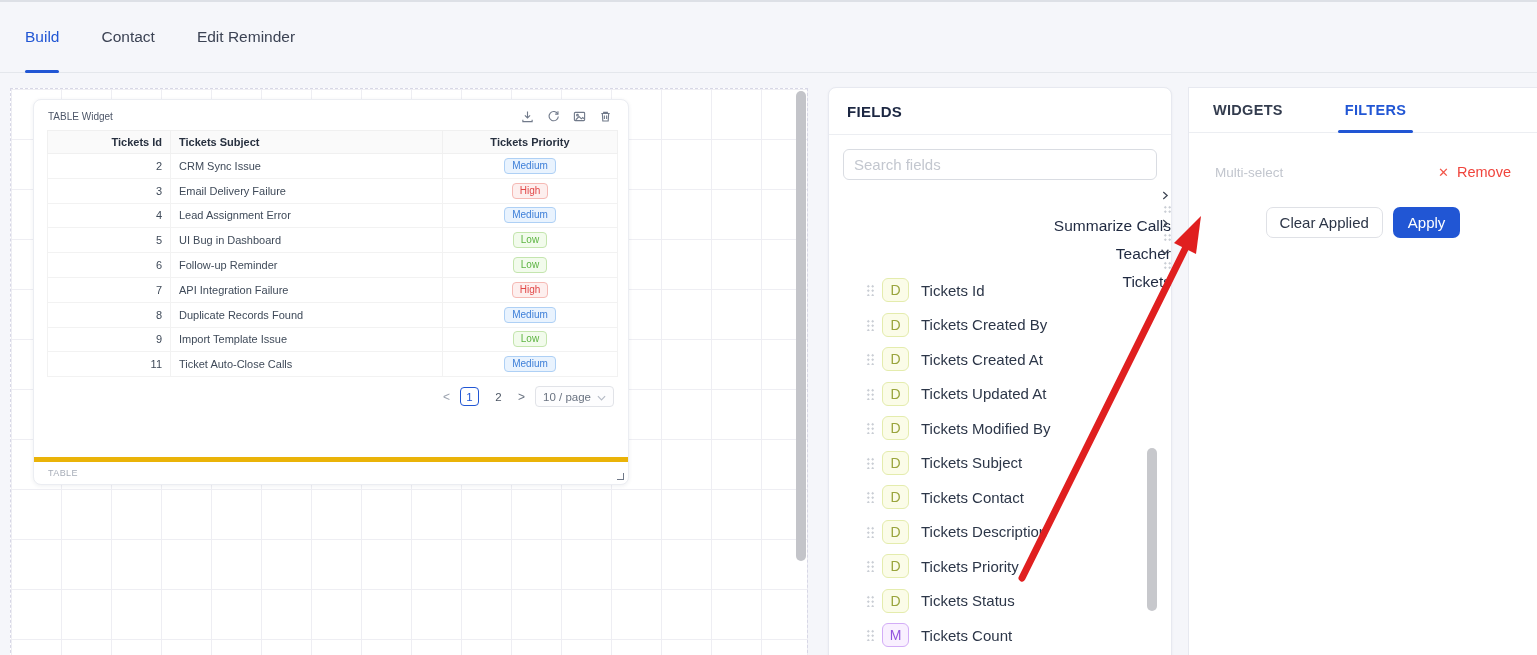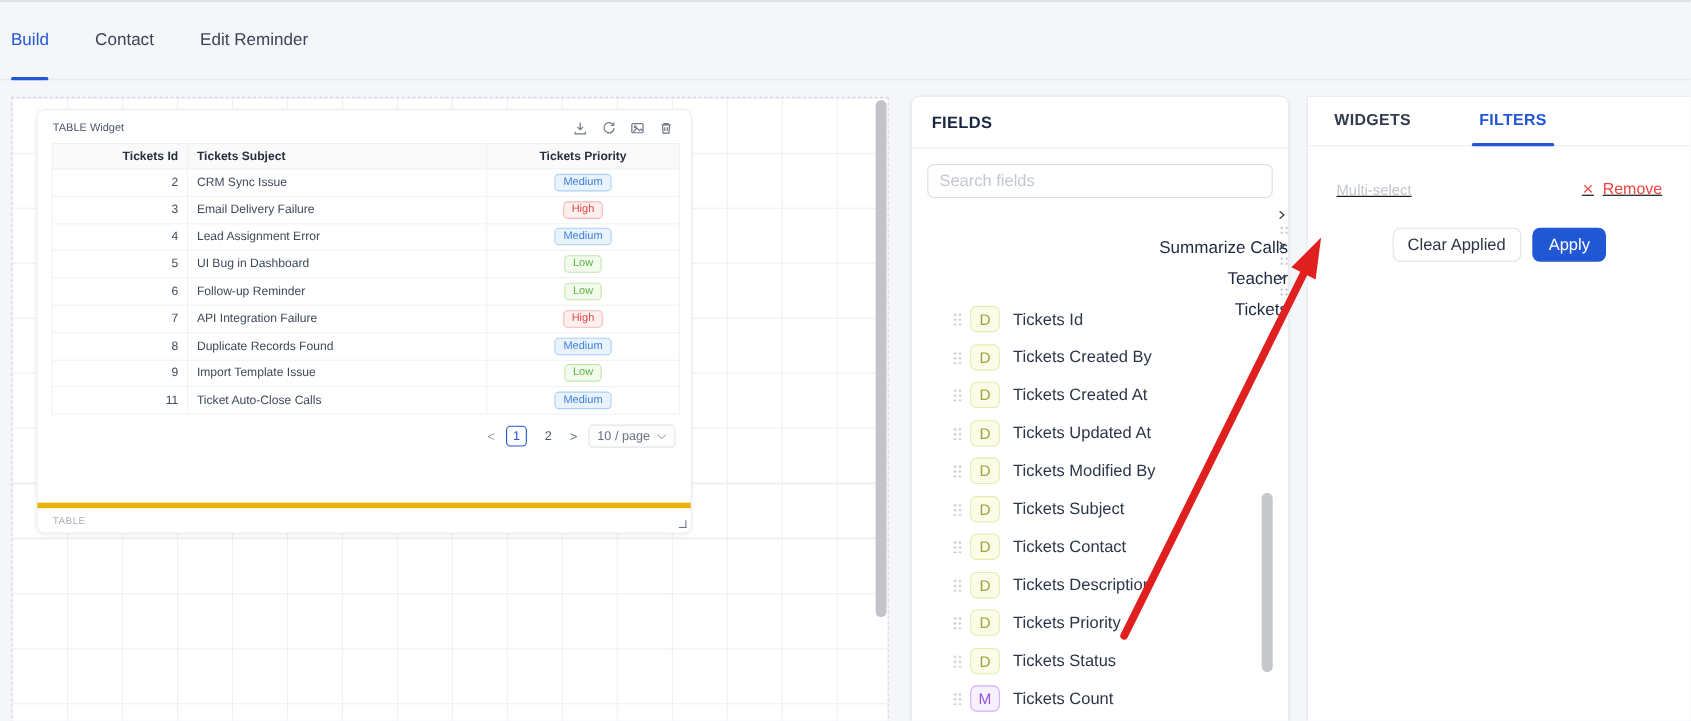--- a/index.html
+++ b/index.html
@@ -3,21 +3,21 @@
 <meta charset="utf-8">
 <style>
   :root{--accent:#2156d4;}
   *{box-sizing:border-box;margin:0;padding:0;}
   html,body{width:1537px;height:655px;overflow:hidden;}
   body{font-family:"Liberation Sans","DejaVu Sans",sans-serif;background:#f5f6fa;}
   .page{position:relative;width:1537px;height:655px;background:#f5f6fa;border-top:2px solid #dde0e6;}
 
   
   .topbar{position:absolute;left:0;top:0;width:100%;height:71px;border-bottom:1px solid #e4e7ec;
-          display:flex;align-items:center;padding-left:10px;gap:42px;}
+          display:flex;align-items:center;padding-left:25px;gap:42px;}
   .toptab{position:relative;height:100%;display:flex;align-items:center;font-size:15.5px;color:#3c4354;cursor:pointer;}
   .toptab.active{color:var(--accent);}
   .toptab .ul{display:none;position:absolute;left:0;right:0;bottom:-1px;height:3px;border-radius:2px;background:var(--accent);}
   .toptab.active .ul{display:block;}
 
   
   .canvas{position:absolute;left:10px;top:86px;width:798px;height:575px;background-color:#fff;
     background-image:repeating-linear-gradient(to right,#eeeef3 0 1px,transparent 1px 50px),
                      repeating-linear-gradient(to bottom,#eeeef3 0 1px,transparent 1px 50px);
     border:1px dashed #d7d7e6;}
@@ -74,21 +74,21 @@
   .rpanel{position:absolute;left:1188px;top:85px;width:349px;height:570px;background:#fff;border:1px solid #e7e9f0;border-right:none;}
   .rtabs{height:45px;display:flex;align-items:center;border-bottom:1px solid #eceef2;padding-left:24px;gap:62px;}
   .rtab{position:relative;height:100%;display:flex;align-items:center;font-weight:700;font-size:14.5px;letter-spacing:.3px;color:#333c4e;cursor:pointer;}
   .rtab.active{color:var(--accent);}
   .rtab .ul{display:none;position:absolute;bottom:-1px;left:-7px;right:-7px;height:3px;background:var(--accent);border-radius:2px;}
   .rtab.active .ul{display:block;}
   .filter-block{padding:26px 26px 0;}
   .f-row{display:flex;align-items:center;justify-content:space-between;}
   .f-name{font-size:14.5px;color:#3a4253;}
   .f-op{display:flex;align-items:center;gap:5px;font-size:14px;color:#9aa1ad;cursor:pointer;}
-  .f-row2{margin-top:5px;text-decoration:underline;}
+  .f-row2{margin-top:5px;}
   .f-type{font-size:13.5px;color:#c2c6ce;}
   .f-remove{display:flex;align-items:center;gap:8px;cursor:pointer;}
   .f-x{color:#f2564a;font-size:13px;}
   .f-remove-label{color:#f0443c;font-size:14.5px;}
   .f-actions{margin-top:27px;display:flex;justify-content:center;gap:10px;}
   .btn{height:31px;border-radius:7px;font-size:15px;display:flex;align-items:center;cursor:pointer;font-family:inherit;}
   .btn-clear{padding:0 13px;border:1px solid #dfe1e6;background:#fff;color:#2c3547;}
   .btn-apply{padding:0 15px;border:none;background:var(--accent);color:#fff;}
 
   

